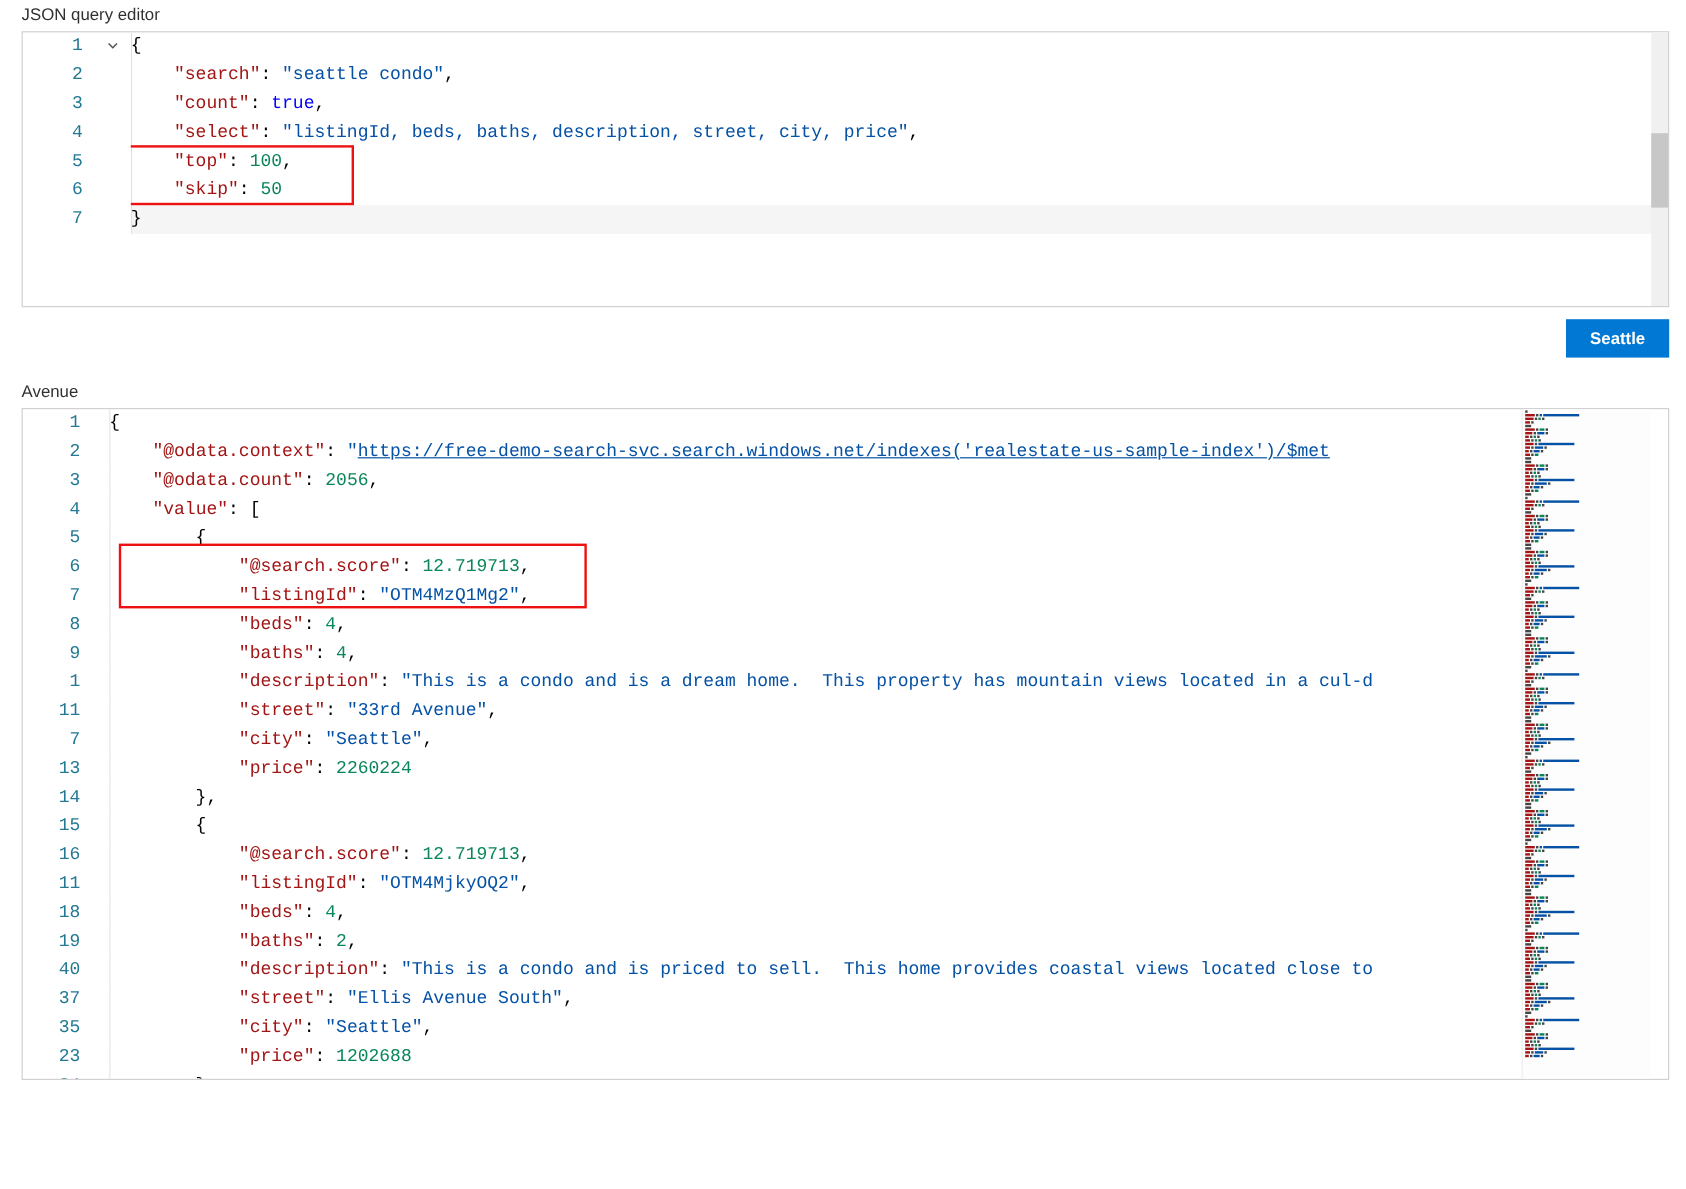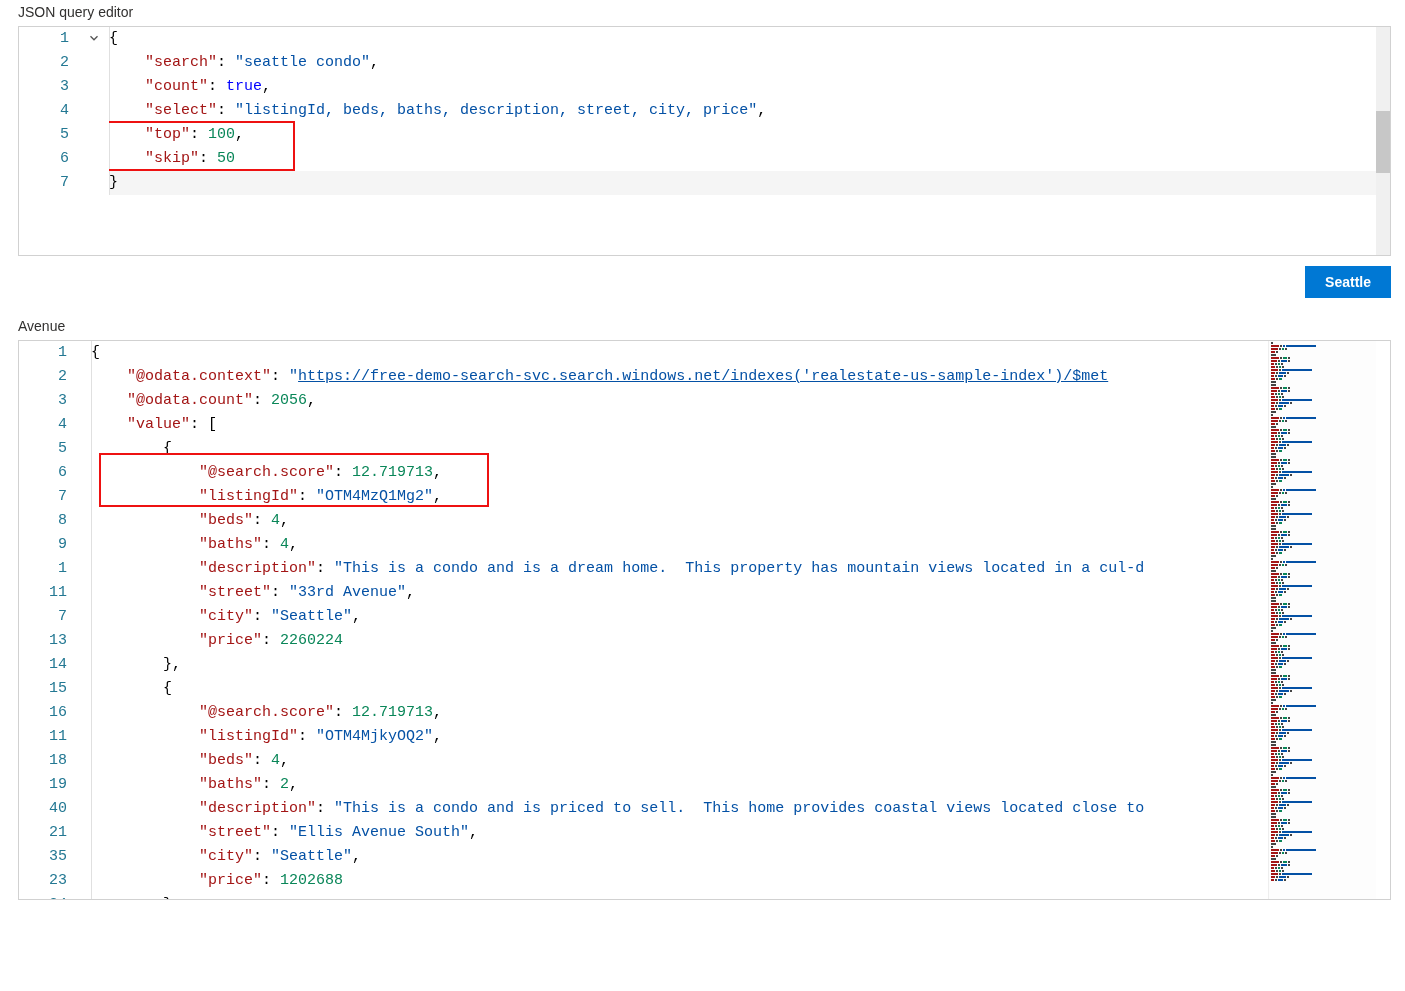--- a/index.html
+++ b/index.html
@@ -188,21 +188,21 @@
         <span class="ln">11</span>
         <span class="ln">7</span>
         <span class="ln">13</span>
         <span class="ln">14</span>
         <span class="ln">15</span>
         <span class="ln">16</span>
         <span class="ln">11</span>
         <span class="ln">18</span>
         <span class="ln">19</span>
         <span class="ln">40</span>
-        <span class="ln">21</span>
+        <span class="ln">37</span>
         <span class="ln">35</span>
         <span class="ln">23</span>
         <span class="ln">24</span>
       </div>
     <div class="code" id="r-code"><div class="line"><span class="indent-guide" style="left: 0px;"></span><span class="tk-brace">{</span></div><div class="line"><span class="indent-guide" style="left: 0px;"></span><span>    </span><span class="tk-key">"@odata.context"</span><span class="tk-punc">: </span><span class="tk-str">"</span><span class="tk-link">https://free-demo-search-svc.search.windows.net/indexes('realestate-us-sample-index')/$met</span></div><div class="line"><span class="indent-guide" style="left: 0px;"></span><span>    </span><span class="tk-key">"@odata.count"</span><span class="tk-punc">: </span><span class="tk-num">2056</span><span class="tk-punc">,</span></div><div class="line"><span class="indent-guide" style="left: 0px;"></span><span>    </span><span class="tk-key">"value"</span><span class="tk-punc">: [</span></div><div class="line"><span class="indent-guide" style="left: 0px;"></span><span class="tk-brace">        {</span></div><div class="line"><span class="indent-guide" style="left: 0px;"></span><span>            </span><span class="tk-key">"@search.score"</span><span class="tk-punc">: </span><span class="tk-num">12.719713</span><span class="tk-punc">,</span></div><div class="line"><span class="indent-guide" style="left: 0px;"></span><span>            </span><span class="tk-key">"listingId"</span><span class="tk-punc">: </span><span class="tk-str">"OTM4MzQ1Mg2"</span><span class="tk-punc">,</span></div><div class="line"><span class="indent-guide" style="left: 0px;"></span><span>            </span><span class="tk-key">"beds"</span><span class="tk-punc">: </span><span class="tk-num">4</span><span class="tk-punc">,</span></div><div class="line"><span class="indent-guide" style="left: 0px;"></span><span>            </span><span class="tk-key">"baths"</span><span class="tk-punc">: </span><span class="tk-num">4</span><span class="tk-punc">,</span></div><div class="line"><span class="indent-guide" style="left: 0px;"></span><span>            </span><span class="tk-key">"description"</span><span class="tk-punc">: </span><span class="tk-str">"This is a condo and is a dream home.  This property has mountain views located in a cul-d</span></div><div class="line"><span class="indent-guide" style="left: 0px;"></span><span>            </span><span class="tk-key">"street"</span><span class="tk-punc">: </span><span class="tk-str">"33rd Avenue"</span><span class="tk-punc">,</span></div><div class="line"><span class="indent-guide" style="left: 0px;"></span><span>            </span><span class="tk-key">"city"</span><span class="tk-punc">: </span><span class="tk-str">"Seattle"</span><span class="tk-punc">,</span></div><div class="line"><span class="indent-guide" style="left: 0px;"></span><span>            </span><span class="tk-key">"price"</span><span class="tk-punc">: </span><span class="tk-num">2260224</span></div><div class="line"><span class="indent-guide" style="left: 0px;"></span><span class="tk-brace">        },</span></div><div class="line"><span class="indent-guide" style="left: 0px;"></span><span class="tk-brace">        {</span></div><div class="line"><span class="indent-guide" style="left: 0px;"></span><span>            </span><span class="tk-key">"@search.score"</span><span class="tk-punc">: </span><span class="tk-num">12.719713</span><span class="tk-punc">,</span></div><div class="line"><span class="indent-guide" style="left: 0px;"></span><span>            </span><span class="tk-key">"listingId"</span><span class="tk-punc">: </span><span class="tk-str">"OTM4MjkyOQ2"</span><span class="tk-punc">,</span></div><div class="line"><span class="indent-guide" style="left: 0px;"></span><span>            </span><span class="tk-key">"beds"</span><span class="tk-punc">: </span><span class="tk-num">4</span><span class="tk-punc">,</span></div><div class="line"><span class="indent-guide" style="left: 0px;"></span><span>            </span><span class="tk-key">"baths"</span><span class="tk-punc">: </span><span class="tk-num">2</span><span class="tk-punc">,</span></div><div class="line"><span class="indent-guide" style="left: 0px;"></span><span>            </span><span class="tk-key">"description"</span><span class="tk-punc">: </span><span class="tk-str">"This is a condo and is priced to sell.  This home provides coastal views located close to</span></div><div class="line"><span class="indent-guide" style="left: 0px;"></span><span>            </span><span class="tk-key">"street"</span><span class="tk-punc">: </span><span class="tk-str">"Ellis Avenue South"</span><span class="tk-punc">,</span></div><div class="line"><span class="indent-guide" style="left: 0px;"></span><span>            </span><span class="tk-key">"city"</span><span class="tk-punc">: </span><span class="tk-str">"Seattle"</span><span class="tk-punc">,</span></div><div class="line"><span class="indent-guide" style="left: 0px;"></span><span>            </span><span class="tk-key">"price"</span><span class="tk-punc">: </span><span class="tk-num">1202688</span></div><div class="line"><span class="indent-guide" style="left: 0px;"></span><span class="tk-brace">        },</span></div><div class="red-box" style="top: 112px; height: 54px; left: 8px; width: 390px;"></div></div>
   </div>
   <div class="minimap" id="minimap">
       <div class="mini-line">
         <span class="mb mb-brc" style="width: 2px;"></span>
       </div>

